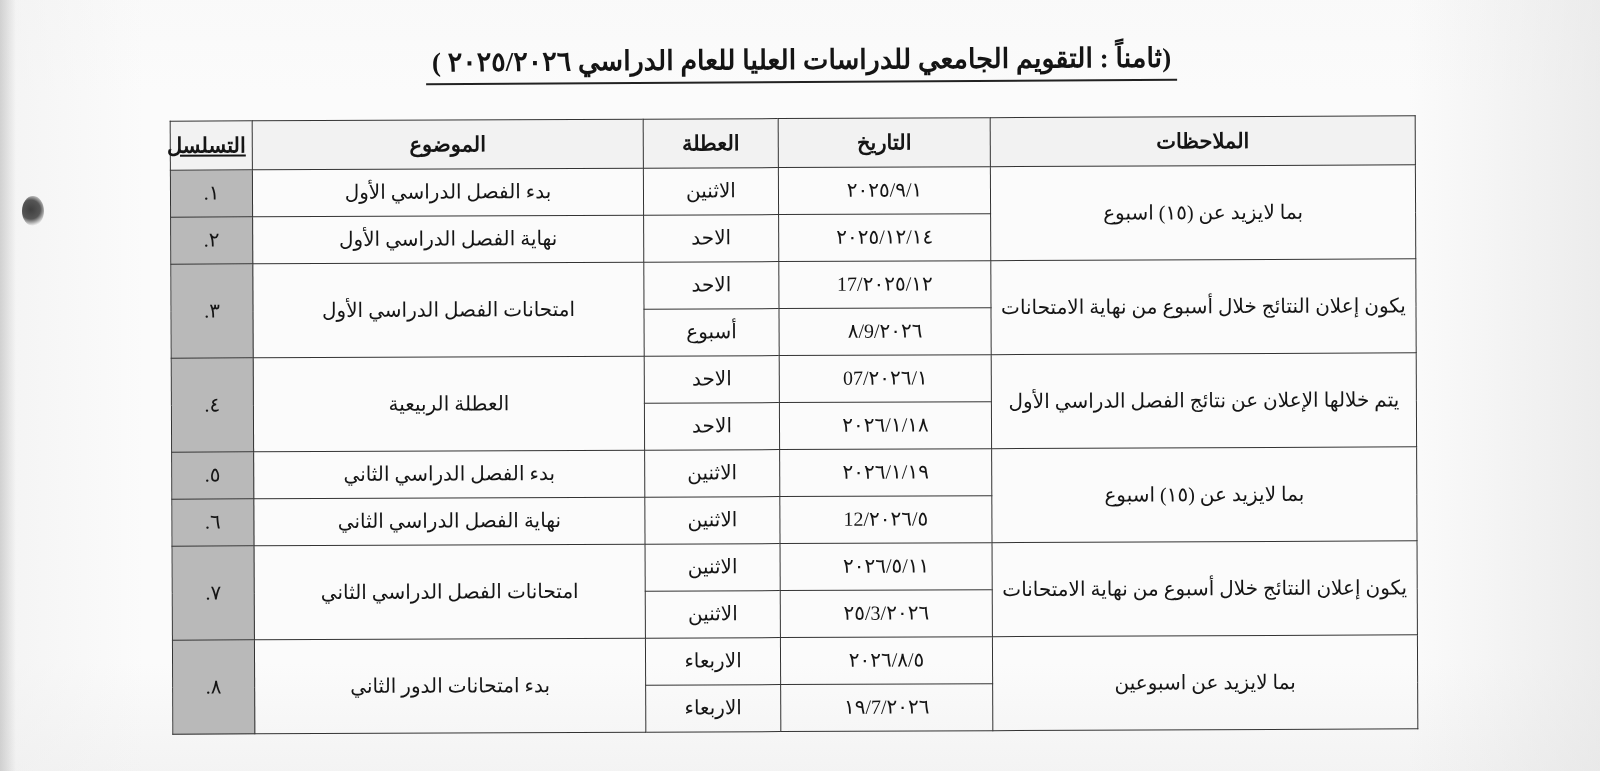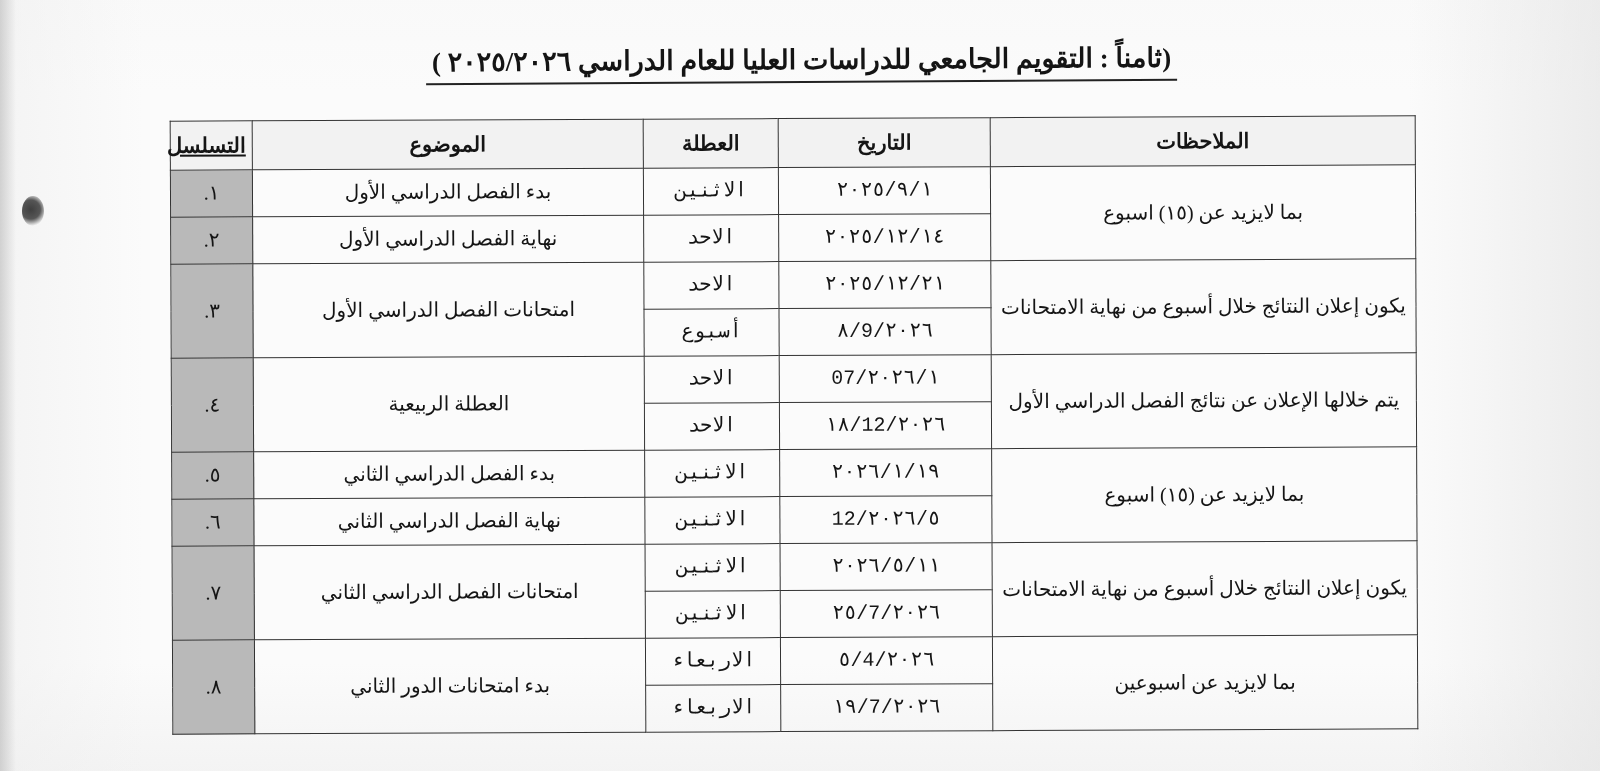--- a/index.html
+++ b/index.html
@@ -85,21 +85,21 @@
   td.idx {
     background: #b9b9b9;
     font-size: 20px;
     font-weight: normal;
   }
   thead th.idx-head {
     background: #b9b9b9;
     font-size: 19px;
     text-decoration: underline;
   }
-  td.date, td.day { font-size: 20px; font-family: Liberation Mono, monospace; }
+  td.date, td.day { font-size: 20px; }
 
   .row-h1 td { height: 40px; }
 
   
   .edge-mark {
     position: absolute;
     top: 196px;
     left: 22px;
     width: 22px;
     height: 30px;
@@ -158,39 +158,39 @@
 
         <tr class="row-h1">
           <td class="date">٢٠٢٥/١٢/١٤</td>
           <td class="day">الاحد</td>
           <td class="subject">نهاية الفصل الدراسي الأول</td>
           <td class="idx">٢.</td>
         </tr>
 
         <tr class="row-h1">
           <td class="notes" rowspan="2">يكون إعلان النتائج خلال أسبوع من نهاية الامتحانات</td>
-          <td class="date">٢٠٢٥/١٢/٢١</td>
+          <td class="date">٢٠٢٥/١٢/17</td>
           <td class="day">الاحد</td>
           <td class="subject" rowspan="2">امتحانات الفصل الدراسي الأول</td>
           <td class="idx" rowspan="2">٣.</td>
         </tr>
         <tr class="row-h1">
           <td class="date">٢٠٢٦/9/٨</td>
           <td class="day">أسبوع</td>
         </tr>
 
         <tr class="row-h1">
           <td class="notes" rowspan="2">يتم خلالها الإعلان عن نتائج الفصل الدراسي الأول</td>
           <td class="date">٢٠٢٦/١/07</td>
           <td class="day">الاحد</td>
           <td class="subject" rowspan="2">العطلة الربيعية</td>
           <td class="idx" rowspan="2">٤.</td>
         </tr>
         <tr class="row-h1">
-          <td class="date">٢٠٢٦/12/١٨</td>
+          <td class="date">٢٠٢٦/١/١٨</td>
           <td class="day">الاحد</td>
         </tr>
 
         <tr class="row-h1">
           <td class="notes" rowspan="2">بما لايزيد عن (١٥) اسبوع</td>
           <td class="date">٢٠٢٦/١/١٩</td>
           <td class="day">الاثنين</td>
           <td class="subject">بدء الفصل الدراسي الثاني</td>
           <td class="idx">٥.</td>
         </tr>
@@ -202,27 +202,27 @@
         </tr>
 
         <tr class="row-h1">
           <td class="notes" rowspan="2">يكون إعلان النتائج خلال أسبوع من نهاية الامتحانات</td>
           <td class="date">٢٠٢٦/٥/١١</td>
           <td class="day">الاثنين</td>
           <td class="subject" rowspan="2">امتحانات الفصل الدراسي الثاني</td>
           <td class="idx" rowspan="2">٧.</td>
         </tr>
         <tr class="row-h1">
-          <td class="date">٢٠٢٦/7/٢٥</td>
+          <td class="date">٢٠٢٦/3/٢٥</td>
           <td class="day">الاثنين</td>
         </tr>
 
         <tr class="row-h1">
           <td class="notes" rowspan="2">بما لايزيد عن اسبوعين</td>
-          <td class="date">٢٠٢٦/4/٥</td>
+          <td class="date">٢٠٢٦/٨/٥</td>
           <td class="day">الاربعاء</td>
           <td class="subject" rowspan="2">بدء امتحانات الدور الثاني</td>
           <td class="idx" rowspan="2">٨.</td>
         </tr>
         <tr class="row-h1">
           <td class="date">٢٠٢٦/7/١٩</td>
           <td class="day">الاربعاء</td>
         </tr>
 
       </tbody>

